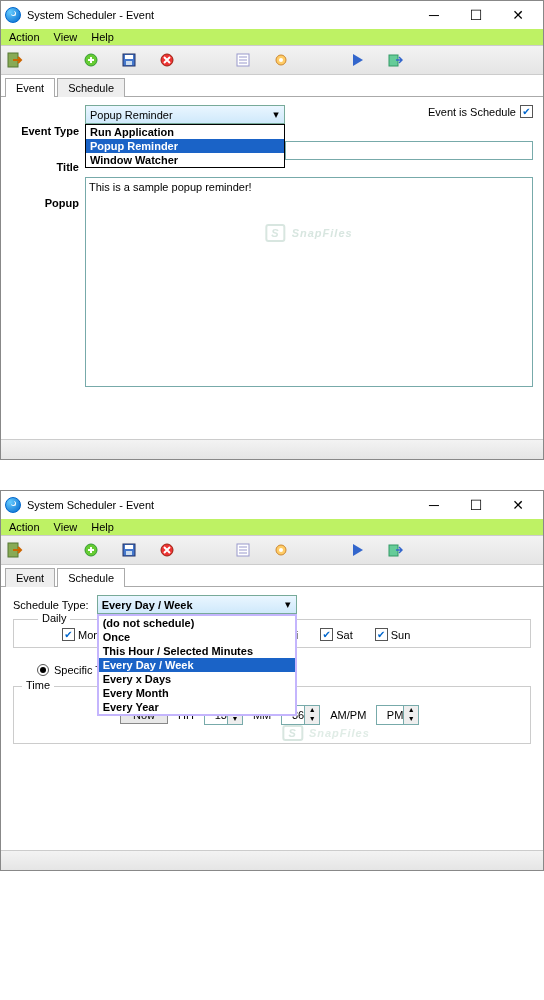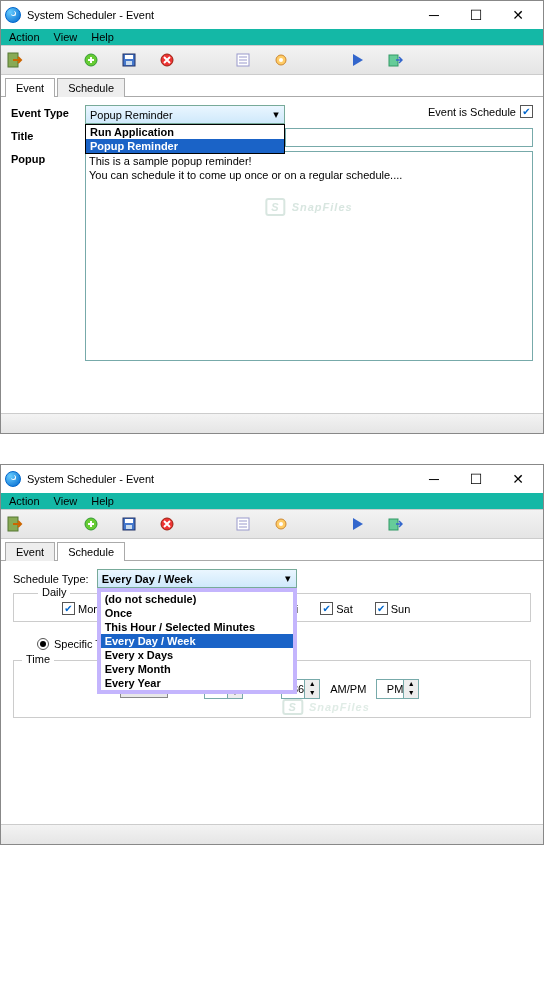--- a/index.html
+++ b/index.html
@@ -4,31 +4,31 @@
 <style>
 * { box-sizing: border-box; margin: 0; padding: 0; font-family: "Segoe UI", Tahoma, sans-serif; font-size: 11px; }
 body { background: #fff; width: 544px; }
 .window { border: 1px solid #888; background: #fff; margin-bottom: 30px; }
 .titlebar { display: flex; align-items: center; height: 28px; padding: 0 4px; background: #fff; }
 .titlebar .app-icon { width: 16px; height: 16px; margin-right: 6px; display: inline-block; border-radius: 50%; background: radial-gradient(circle at 30% 30%, #6cf, #06c); border:1px solid #06c; position:relative; }
 .titlebar .app-icon:after { content:""; position:absolute; left:5px; top:3px; width:4px; height:4px; border:1px solid #fff; border-radius:50%; border-top:none; border-left:none; }
 .titlebar .title { flex:1; color:#000; }
 .win-btns { display:flex; gap:0; }
 .win-btn { width:42px; height:24px; display:flex; align-items:center; justify-content:center; font-size:14px; background:#fff; border:none; }
-.menubar { display:flex; gap:14px; padding:2px 8px; background:#14b8a6; }
+.menubar { display:flex; gap:14px; padding:2px 8px; background:#bef264; }
 .menubar span { cursor:default; }
 .toolbar { background: linear-gradient(#f3f3f3,#e5e5e5); border-top:1px solid #ccc; border-bottom:1px solid #ccc; padding:3px 4px; display:flex; align-items:center; gap:18px; height:30px;}
 .tb-icon { width:20px; height:20px; display:flex; align-items:center; justify-content:center; }
 .tb-icon svg { width:16px; height:16px; }
 .tabs-row { display:flex; border-bottom:1px solid #aaa; margin-top:2px; padding-left:4px; background:#fff;}
 .tab { padding:3px 10px; border:1px solid #aaa; border-bottom:none; background:#eee; position:relative; top:1px; margin-right:2px; }
 .tab.active { background:#fff; }
 .body-ct { padding:8px 10px 4px; }
 .form-row { display:flex; align-items:flex-start; margin-bottom:4px; }
-.form-row .lbl { width:74px; text-align:left; padding-right:6px; padding-top:2px; font-weight:bold; }
+.form-row .lbl { width:74px; text-align:right; padding-right:6px; padding-top:2px; font-weight:bold;margin-top:18px; }
 .combo { position:relative; width:200px; }
 .combo-disp { border:1px solid #7a9; background:linear-gradient(#eaf6ff,#cfe9fb); height:19px; display:flex; align-items:center; padding:0 18px 0 4px; }
 .combo-btn { position:absolute; right:1px; top:1px; bottom:1px; width:16px; display:flex; align-items:center; justify-content:center; }
 .combo-list { position:absolute; left:0; top:19px; border:1px solid #000; background:#fff; width:100%; z-index:10; }
 .combo-list .opt { padding:1px 4px; white-space:nowrap; font-weight:bold;}
 .combo-list .opt.sel { background:#1a63c7; color:#fff; }
 .enabled-ct { margin-left:auto; display:flex; align-items:center; gap:4px;}
 .chk { width:13px; height:13px; border:1px solid #555; display:inline-flex; align-items:center; justify-content:center; font-size:10px; color:#06c;}
 .txt-input { border:1px solid #7aa; height:19px; padding:0 3px; flex:1; }
 .textarea { border:1px solid #7aa; flex:1; height:210px; padding:2px 3px; line-height:14px; background:#fff; position:relative;}
@@ -136,36 +136,36 @@
     <div class="form-row">
       <div class="lbl">Event Type</div>
       <div class="combo">
         <div class="combo-disp">
             <span>Popup Reminder</span>
           </div>
         <div class="combo-btn">▾</div>
         <div class="combo-list">
           <div class="opt">Run Application</div>
           <div class="opt sel">Popup Reminder</div>
+          <div class="opt">Window Watcher</div>
         </div>
       </div>
       <div class="enabled-ct">
         <span>Event is Schedule</span>
         <span class="chk">✔</span>
       </div>
     </div>
     <div class="form-row">
       <div class="lbl">Title</div>
       <input class="txt-input" style="margin-left: 200px;">
     </div>
     <div class="form-row">
       <div class="lbl">Popup</div>
       <div class="textarea">
         <div>This is a sample popup reminder!</div>
-        <div>You can schedule it to come up once or on a regular schedule....</div>
         <div class="watermark"><span class="wm-logo">S</span><span>SnapFiles</span></div>
       </div>
     </div>
   </div>
   <div class="statusbar"></div>
 </div>
 
 <div class="window">
   <div class="titlebar">
     <span class="app-icon"></span>
@@ -240,21 +240,21 @@
   </div>
   <div class="body-ct rel">
     <div class="watermark2"><span class="wm-logo">S</span><span>SnapFiles</span></div>
     <div style="display:flex; align-items:flex-start; gap:8px;">
       <div class="sched-lbl">Schedule Type:</div>
       <div class="combo2">
         <div class="combo-disp" style="background:linear-gradient(#eaf6ff,#cfe9fb);border:1px solid #7a9;height:19px;display:flex;align-items:center;padding:0 18px 0 4px;font-weight:bold;">
             <span>Every Day / Week</span>
           </div>
         <div class="combo-btn" style="position:absolute;right:1px;top:1px;bottom:1px;width:16px;display:flex;align-items:center;justify-content:center;">▾</div>
-        <div class="combo-list" style="position:absolute;left:0;top:19px;border:4px solid #c4b5fd;background:#fff;width:100%;z-index:10;">
+        <div class="combo-list" style="position:absolute;left:0;top:19px;border:2px solid #c4b5fd;background:#fff;width:100%;z-index:10;">
           <div class="opt">(do not schedule)</div>
           <div class="opt">Once</div>
           <div class="opt">This Hour / Selected Minutes</div>
           <div class="opt sel">Every Day / Week</div>
           <div class="opt">Every x Days</div>
           <div class="opt">Every Month</div>
           <div class="opt">Every Year</div>
         </div>
       </div>
     </div>

